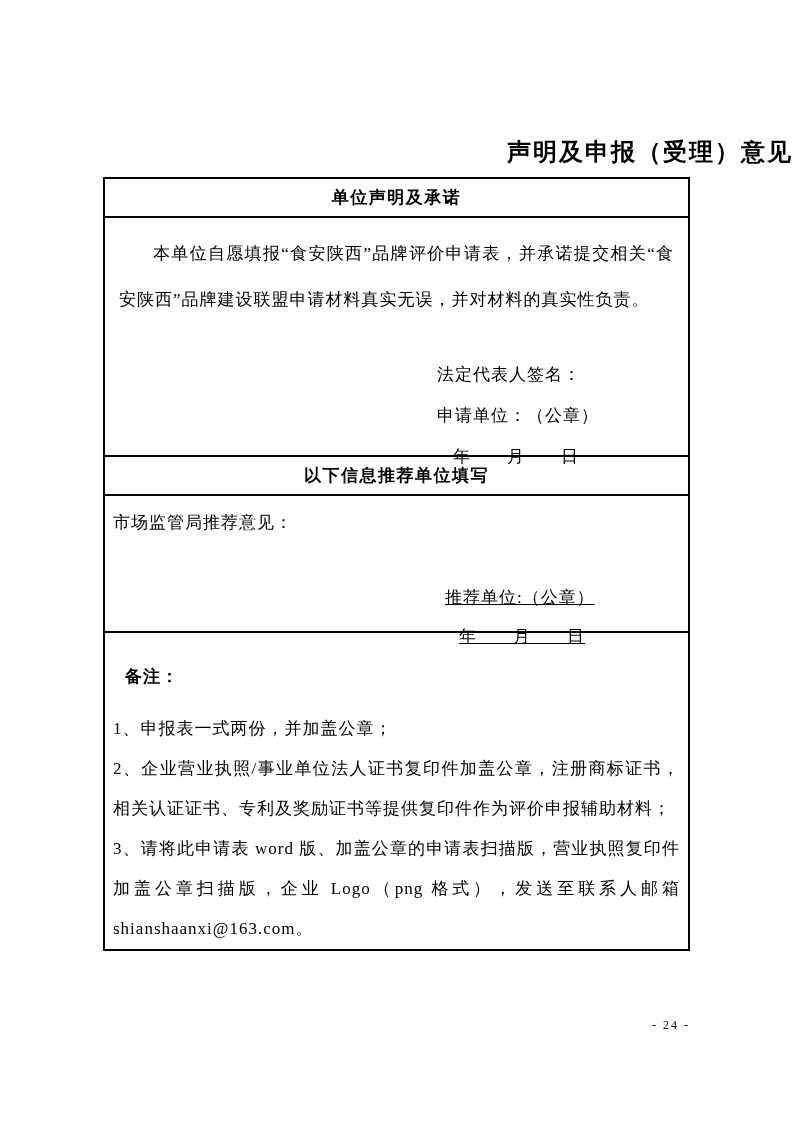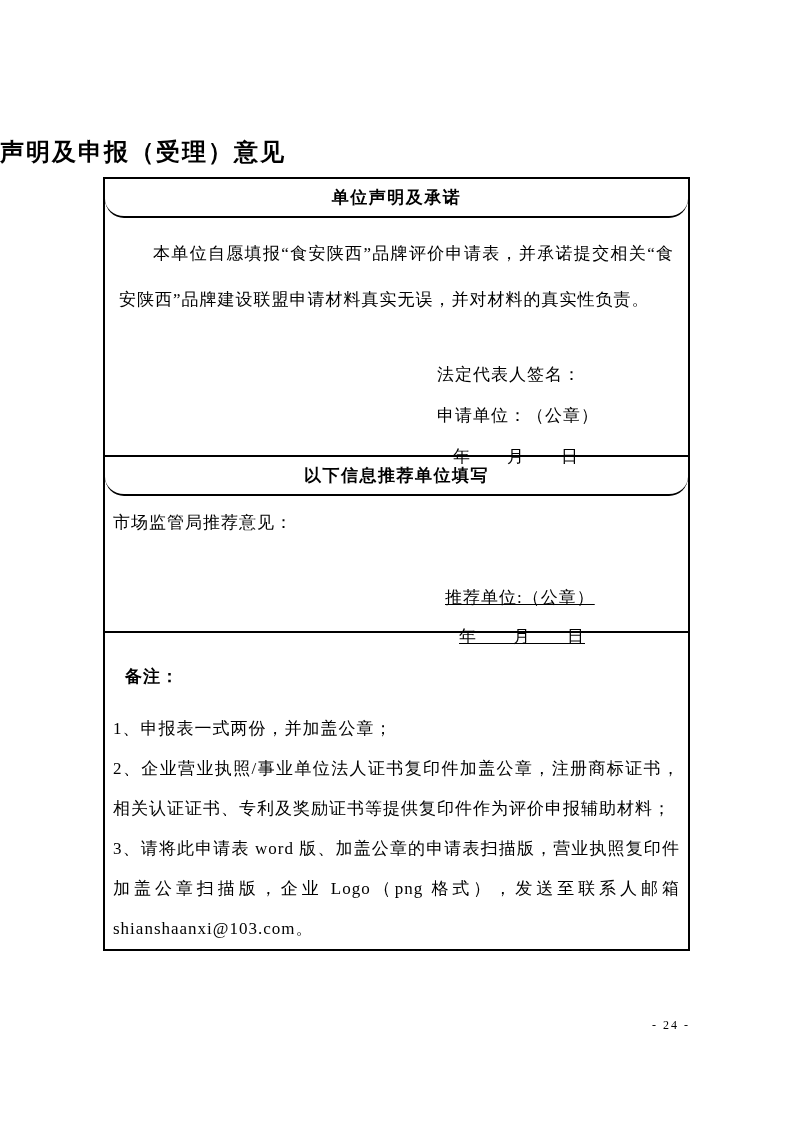--- a/index.html
+++ b/index.html
@@ -14,21 +14,21 @@
     background: #ffffff;
     font-family: "Liberation Serif", "DejaVu Serif", serif;
     color: #000000;
     overflow: hidden;
   }
   .doc-title {
     position: absolute;
     top: 134px;
     left: 0;
     width: 100%;
-    text-align: left;
+    text-align: right;
     font-size: 24px;
     font-weight: bold;
     letter-spacing: 2px;
     line-height: 36px;
   }
   .form-table {
     position: absolute;
     left: 103px;
     top: 177px;
     width: 587px;
@@ -46,21 +46,20 @@
     border-bottom: 2px solid #000000;
   }
   .section-header-row {
     height: 42px;
     display: flex;
     align-items: center;
     justify-content: center;
     font-size: 17px;
     font-weight: bold;
     letter-spacing: 1.5px;
-    border-radius: 19px;
   }
   .declaration-row {
     height: 257px;
     padding: 13px 14px 0 14px;
   }
   .declaration-body {
     margin: 0;
     font-size: 17px;
     line-height: 46px;
     letter-spacing: 1px;
@@ -152,20 +151,20 @@
       <div class="recommend-block">
         <div>推荐单位:（公章）</div>
         <div class="date-line">年　　月　　日</div>
       </div>
     </div>
 
     <div class="row notes-row">
       <p class="notes-header">备注：</p>
       <p class="note-item">1、申报表一式两份，并加盖公章；</p>
       <p class="note-item">2、企业营业执照/事业单位法人证书复印件加盖公章，注册商标证书，相关认证证书、专利及奖励证书等提供复印件作为评价申报辅助材料；</p>
-      <p class="note-item">3、请将此申请表 word 版、加盖公章的申请表扫描版，营业执照复印件加盖公章扫描版，企业 Logo（png 格式），发送至联系人邮箱shianshaanxi@103.com。</p>
+      <p class="note-item">3、请将此申请表 word 版、加盖公章的申请表扫描版，营业执照复印件加盖公章扫描版，企业 Logo（png 格式），发送至联系人邮箱shianshaanxi@163.com。</p>
     </div>
 
   </div>
 
   <div class="page-number">- 24 -</div>
 
 </div>
 
 </body></html>

